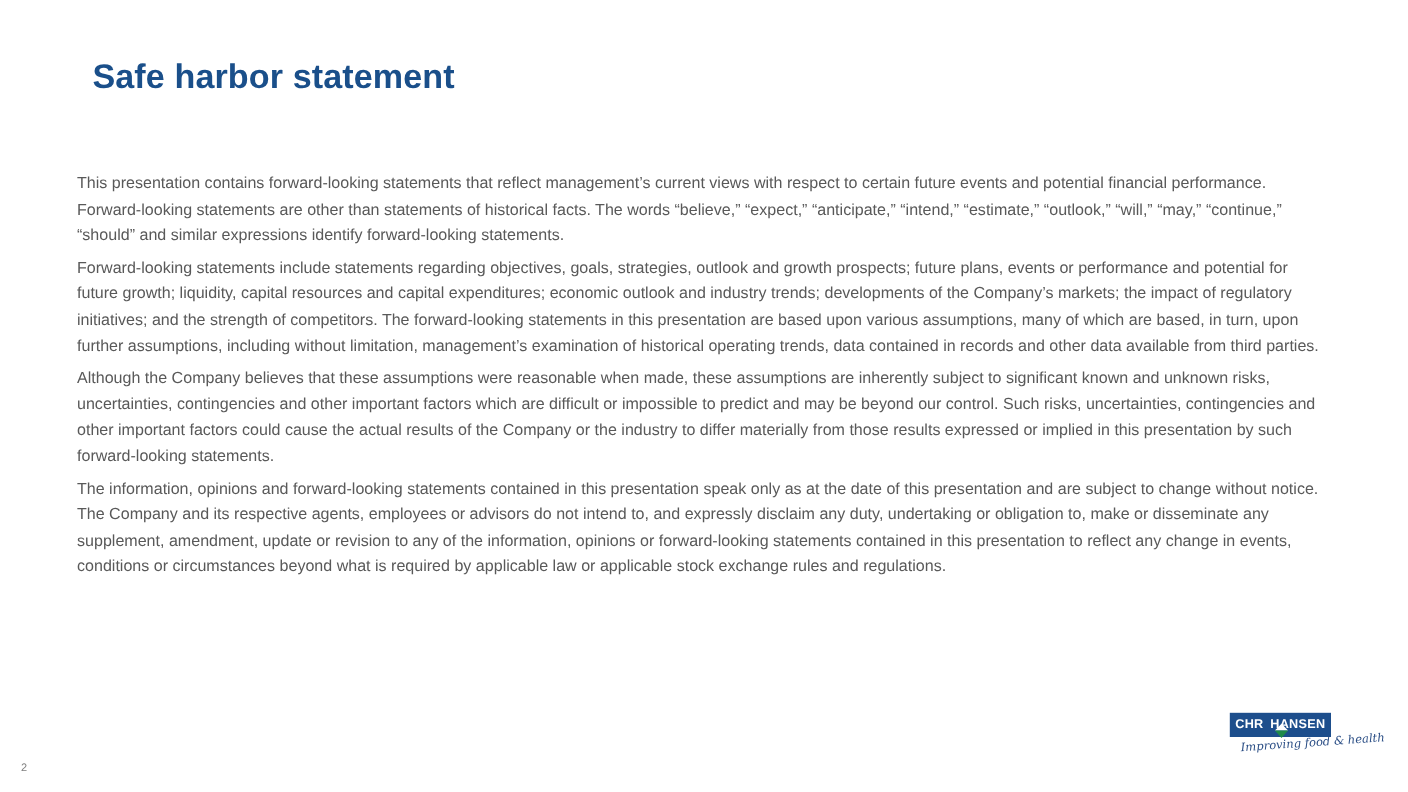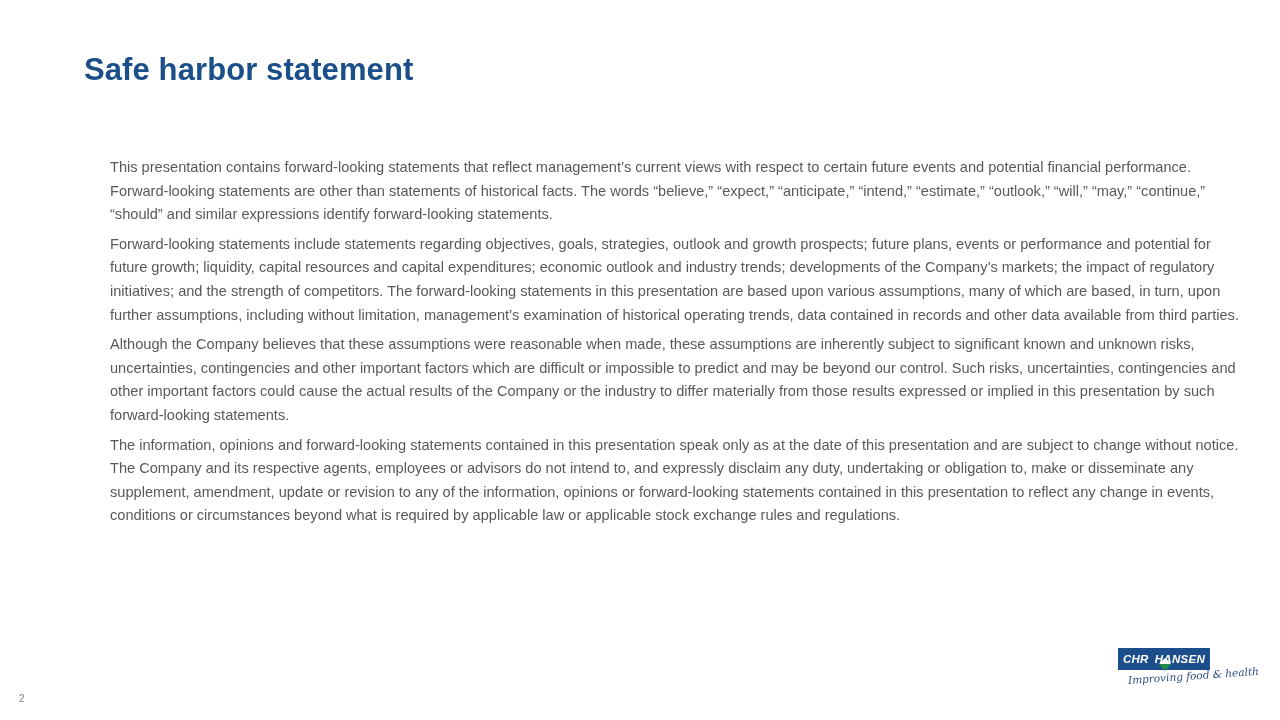--- a/index.html
+++ b/index.html
@@ -25,21 +25,20 @@
       letter-spacing: 0.1px;
     }
     .body-text {
       position: absolute;
       left: 70px;
       top: 156px;
       width: 1140px;
       color: #595959;
       font-size: 14.6px;
       line-height: 23.6px;
-      margin-left: 40px;
     }
     .body-text p {
       margin: 0 0 6px 0;
     }
     .logo {
       position: absolute;
       left: 1118px;
       top: 648px;
       width: 130px;
       height: 50px;
@@ -50,21 +49,20 @@
       top: 0;
       width: 92px;
       height: 22px;
       background: #1d4e8c;
       color: #ffffff;
       font-weight: bold;
       font-size: 11.5px;
       line-height: 22px;
       text-align: center;
       letter-spacing: 0.3px;
-      font-style: italic;
     }
     .logo-box .gap {
       display: inline-block;
       width: 6px;
     }
     .logo-diamond {
       position: absolute;
       left: 41px;
       top: 16px;
       width: 0;

